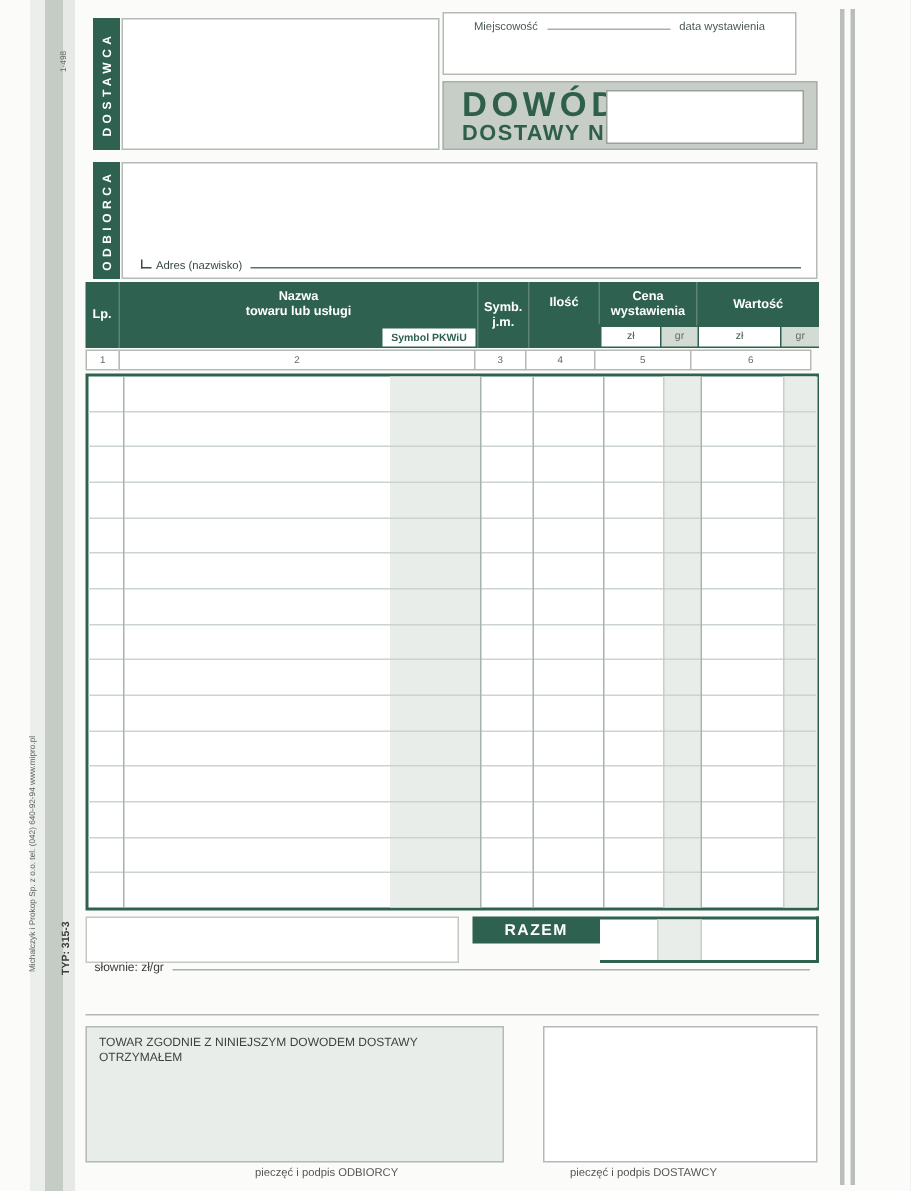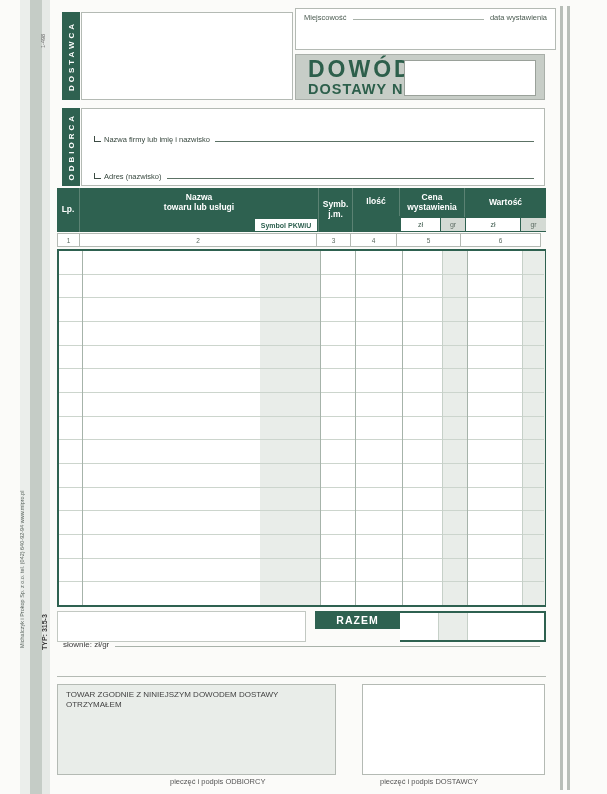--- a/index.html
+++ b/index.html
@@ -52,45 +52,40 @@
   <div class="abs vtext" style="left:41px;top:594px;height:56px;font-size:7px;font-weight:bold;color:#3a3a3a;">TYP: 315-3</div>
 
   <div class="edge-line" style="left:560px;"></div>
   <div class="edge-line" style="left:567px;"></div>
 
   <div class="abs greenbar" style="left:62px;top:12px;width:18px;height:88px;">
     <span class="vtext bar-label">DOSTAWCA</span>
   </div>
   <div class="abs box" style="left:81px;top:12px;width:212px;height:88px;"></div>
 
-  <div class="abs box" style="left:295px;top:8px;width:261px;height:42px;padding:4px 8px;">
+  <div class="abs box" style="left:295px;top:8px;width:236px;height:42px;padding:4px 20px;">
     <div style="display:flex;align-items:flex-end;">
       <span class="tiny-label">Miejscowość</span>
       <span style="flex:1;border-bottom:1px solid #a9b2aa;margin:0 6px 2px 6px;"></span>
       <span class="tiny-label">data wystawienia</span>
     </div>
   </div>
 
   <div class="abs" style="left:295px;top:54px;width:250px;height:46px;background:#c7cdc7;border:1px solid #a9afa9;box-sizing:border-box;">
     <div class="abs" style="left:12px;top:3px;line-height:1;">
       <div style="font-size:23px;font-weight:bold;letter-spacing:3px;color:#2d5f4b;">DOWÓD</div>
       <div style="font-size:14.5px;font-weight:bold;letter-spacing:1px;color:#2d5f4b;margin-top:1px;">DOSTAWY Nr</div>
     </div>
     <div class="abs" style="right:8px;top:5px;width:130px;height:34px;background:#fff;border:1px solid #9aa19a;"></div>
   </div>
 
   <div class="abs greenbar" style="left:62px;top:108px;width:18px;height:78px;">
     <span class="vtext bar-label">ODBIORCA</span>
   </div>
   <div class="abs box" style="left:81px;top:108px;width:464px;height:78px;">
-    <div class="field-row abs" style="left:12px;right:10px;top:24px;">
-      <span class="corner"></span>
-      <span class="field-label">Nazwa firmy lub imię i nazwisko</span>
-      <span class="fill-line"></span>
-    </div>
     <div class="field-row abs" style="left:12px;right:10px;top:61px;">
       <span class="corner"></span>
       <span class="field-label">Adres (nazwisko)</span>
       <span class="fill-line"></span>
     </div>
   </div>
 
   <div class="abs thead" style="left:57px;top:188px;width:489px;height:44px;">
     <div class="hcell" style="left:0;top:0;width:23px;height:44px;">Lp.</div>
     <div class="hcell" style="left:23px;top:0;width:238px;height:30px;border-right:none;">

